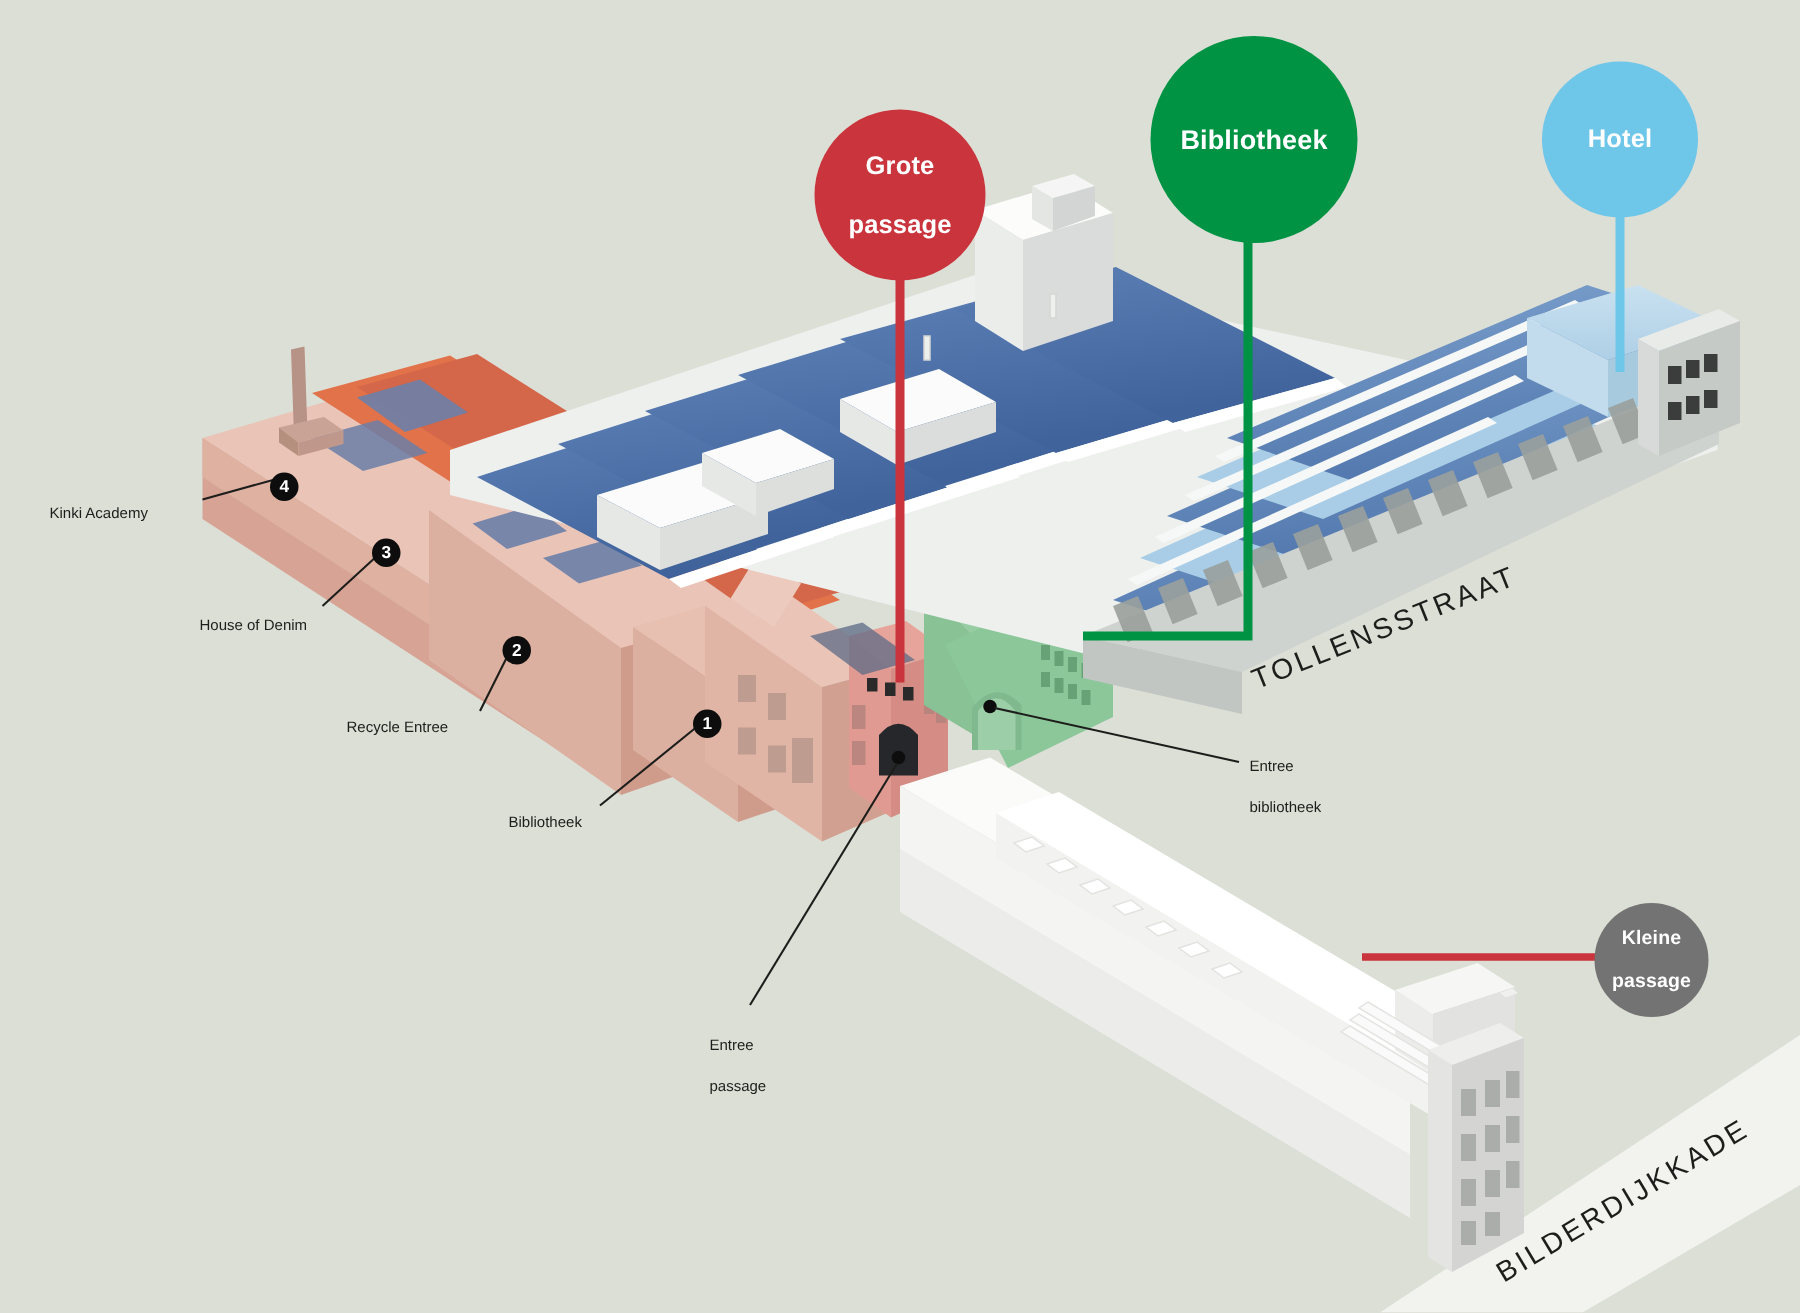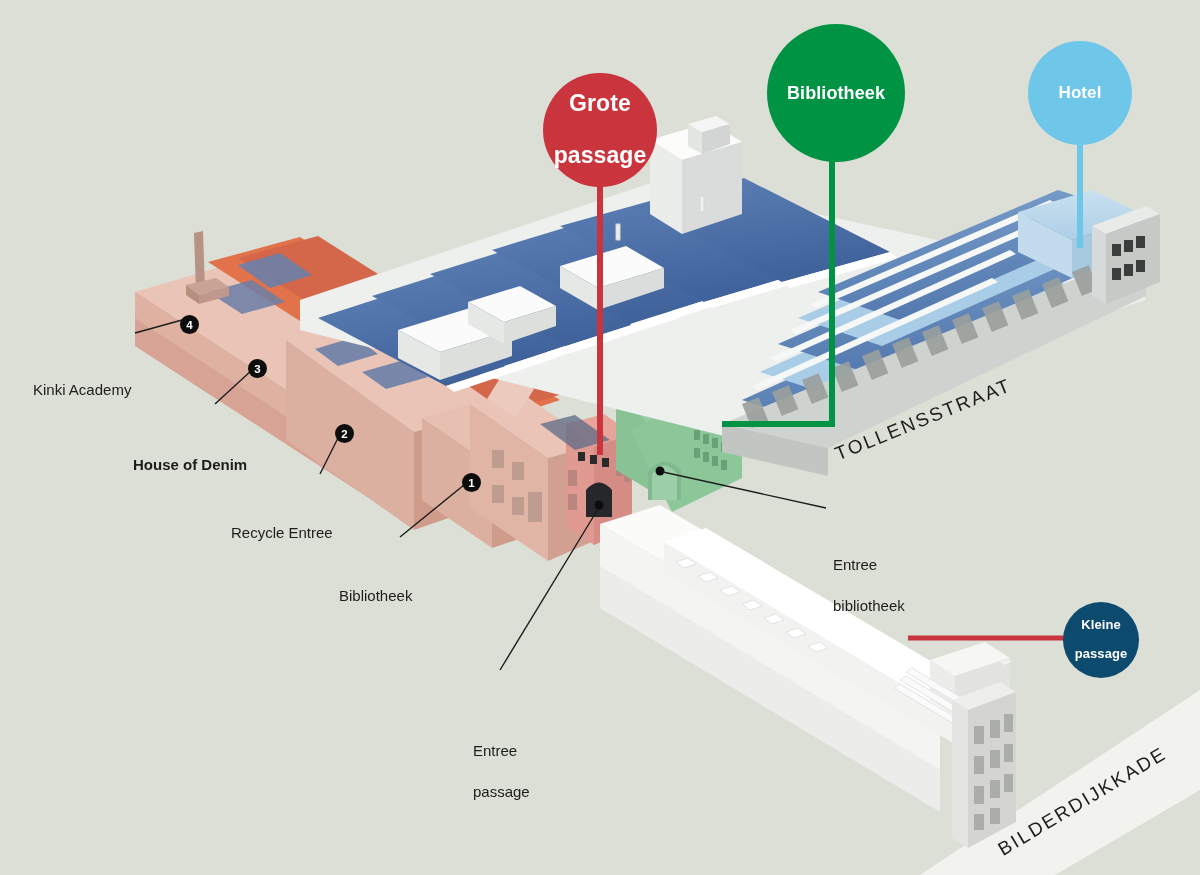--- a/index.html
+++ b/index.html
@@ -18,27 +18,27 @@
     position:absolute;border-radius:50%;
     display:flex;align-items:center;justify-content:center;
     text-align:center;color:#ffffff;font-weight:bold;
     line-height:1.12;letter-spacing:.1px;
     z-index:30;
   }
   .callout span{display:block;padding:0 6px;}
   .callout-grote{background:#ca343d;}
   .callout-biblio{background:#009344;}
   .callout-hotel{background:#6ec6e9;}
-  .callout-kleine{background:#0c4a6e;}
+  .callout-kleine{background:#737373;}
 
   
   .maplabel{
     position:absolute;z-index:25;color:#1d1d1b;
     font-family:"Liberation Sans", sans-serif;
-    font-size:15px;line-height:1.35;white-space:pre-line;margin-top:44px;
+    font-size:10px;line-height:1.35;white-space:pre-line;
   }
   .streetlabel{
     position:absolute;z-index:26;color:#1d1d1b;
     font-family:"Liberation Sans", sans-serif;
     font-size:19px;letter-spacing:2.2px;font-weight:400;
     white-space:nowrap;transform-origin:left center;
   }
 
   
   .numbadge{
@@ -341,21 +341,21 @@
     <line x1="320" y1="474" x2="339" y2="436" stroke="#1d1d1b" stroke-width="1.4"></line>
     <line x1="400" y1="537" x2="464" y2="485" stroke="#1d1d1b" stroke-width="1.4"></line>
 
     <circle cx="660" cy="471" r="4.5" fill="#0d0d0d"></circle>
     <line x1="663" y1="472" x2="826" y2="508" stroke="#1d1d1b" stroke-width="1.4"></line>
 
     <circle cx="599" cy="505" r="4.5" fill="#0d0d0d"></circle>
     <line x1="598" y1="509" x2="500" y2="670" stroke="#1d1d1b" stroke-width="1.4"></line>
   </svg>
 
-  <div class="callout callout-grote" style="left:543px;top:73px;width:114px;height:114px;font-size:23px;">
+  <div class="callout callout-grote" style="left:543px;top:73px;width:114px;height:114px;font-size:17px;">
     <span>
       <span>Grote</span><br>
       <span>passage</span>
     </span>
   </div>
 
   <div class="callout callout-biblio" style="left:767px;top:24px;width:138px;height:138px;font-size:18px;">
     <span>Bibliotheek</span>
   </div>
 
@@ -377,21 +377,21 @@
     <span>3</span>
   </div>
   <div class="numbadge" style="left:335px;top:424px;">
     <span>2</span>
   </div>
   <div class="numbadge" style="left:462px;top:473px;">
     <span>1</span>
   </div>
 
   <div class="maplabel" style="left:33px;top:336px;">Kinki Academy</div>
-  <div class="maplabel" style="left:133px;top:411px;font-weight:bold;">House of Denim</div>
+  <div class="maplabel" style="left:133px;top:411px;">House of Denim</div>
   <div class="maplabel" style="left:231px;top:479px;">Recycle Entree</div>
   <div class="maplabel" style="left:339px;top:542px;">Bibliotheek</div>
 
   <div class="maplabel" style="left:833px;top:491px;">
     <div>Entree</div>
     <div>bibliotheek</div>
   </div>
   <div class="maplabel" style="left:473px;top:677px;">
     <div>Entree</div>
     <div>passage</div>

